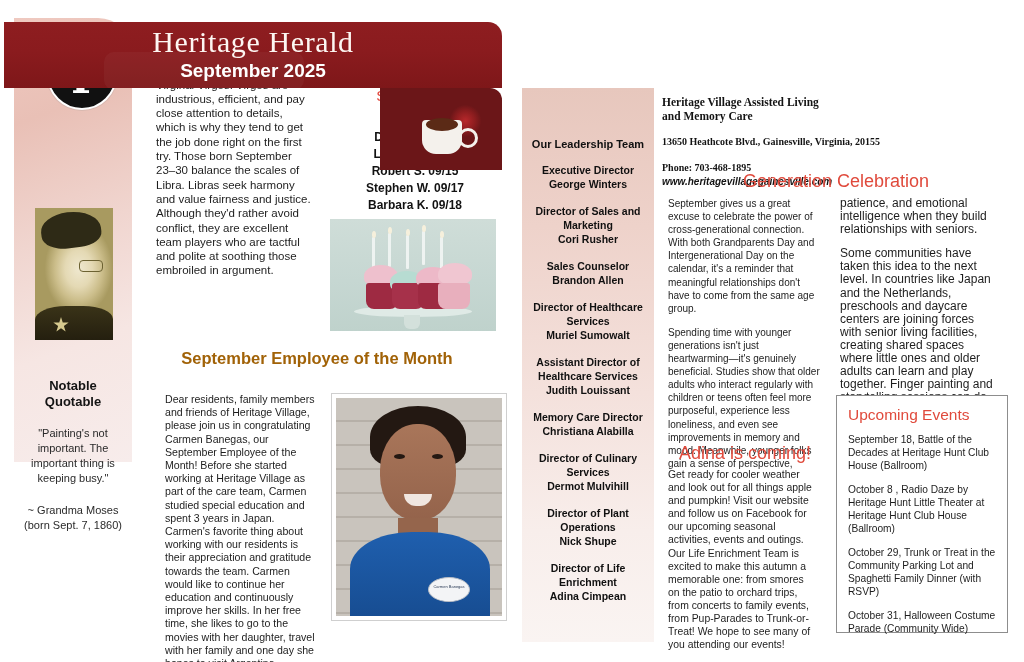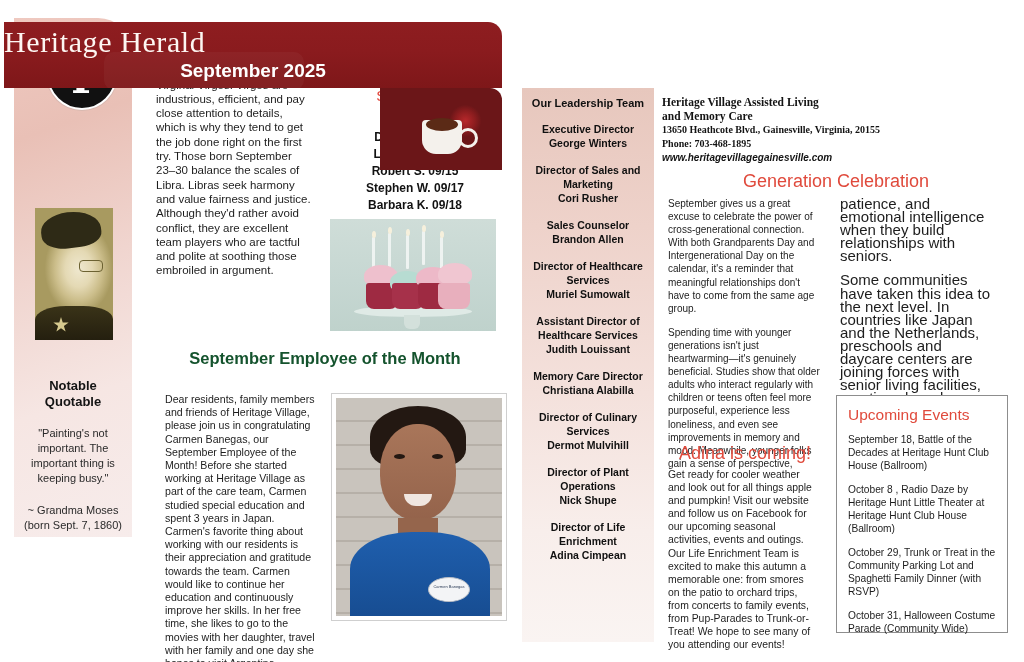--- a/index.html
+++ b/index.html
@@ -11,21 +11,21 @@
     position: relative;
     overflow: hidden;
     font-family: "Liberation Sans", sans-serif;
     color: #1a1a1a;
   }
 
   
   #left-sidebar {
     position: absolute;
     left: 14px; top: 18px;
-    width: 118px; height: 519px;
+    width: 118px; height: 444px;
     border-radius: 0 34px 0 0;
     background: linear-gradient(160deg, #efc9c0 0%, #e9c0b6 22%, #f0d5cf 48%, #f6e6e3 72%, #f7eceb 100%);
   }
   #fb-logo {
     position: absolute;
     left: 33px; top: 22px;
     width: 66px; height: 66px;
     border-radius: 50%;
     background: #111111;
     border: 2.5px solid #ffffff;
@@ -172,26 +172,26 @@
   }
   #cupcakes .flame {
     position: absolute;
     width: 4px; height: 7px;
     background: #f6f0dc;
     border-radius: 50% 50% 45% 45%;
   }
 
   #emp-title {
     position: absolute;
-    left: 144px; top: 349px;
+    left: 136px; top: 349px;
     width: 362px;
     text-align: center;
     font-size: 16.5px;
     font-weight: bold;
-    color: #14532d;
+    color: #a16207;
   }
   #emp-body {
     position: absolute;
     left: 165px; top: 393px;
     width: 152px;
     font-size: 10.6px;
     line-height: 13.2px;
     color: #1d1d1d;
   }
   #emp-photo {
@@ -274,21 +274,21 @@
     overflow: hidden;
   }
   #masthead .tint {
     position: absolute; left: 100px; top: 30px;
     width: 200px; height: 38px;
     background: rgba(255,255,255,0.04);
     border-radius: 10px;
   }
   #mast-title {
     position: absolute; left: 0; right: 0; top: 3px;
-    text-align: left;
+    text-align: center;
     color: #fdf6f2;
     font-family: "Liberation Serif", serif;
     font-size: 30px;
     letter-spacing: 0.6px;
   }
   #mast-sub {
     position: absolute; left: 0; right: 0; top: 38px;
     text-align: center;
     color: #ffffff;
     font-size: 19px;
@@ -328,40 +328,41 @@
     position: absolute;
     left: 662px; top: 96px;
     width: 260px;
     font-family: "Liberation Serif", serif;
     color: #131313;
   }
   #org-info .nm {
     font-size: 11.5px; font-weight: bold; line-height: 13.5px;
   }
   #org-info .addr {
-    font-size: 10px; font-weight: bold; line-height: 12.5px; margin-top: 1px;
+    font-size: 10px; font-weight: bold; line-height: 12.5px; margin-top: 13px;
   }
   #org-info .web {
     font-family: "Liberation Sans", sans-serif;
     font-size: 10px; font-weight: bold; line-height: 13px; margin-top: 1px; font-style: italic;
   }
 
   #leadership {
     position: absolute;
     left: 522px; top: 88px;
     width: 132px; height: 554px;
     background: linear-gradient(180deg, #e7c7bd 0%, #eed2ca 25%, #f4e1dc 55%, #f8eeeb 80%, #faf4f2 100%);
     text-align: center;
     padding-top: 8px;
     box-sizing: border-box;
   }
   #leadership .lead-head {
     font-size: 11px; font-weight: bold; line-height: 14px;
     color: #101010;
     margin-bottom: 12px;
+    margin-top: 41px;
   }
   #leadership .lead-item {
     font-size: 10.5px; font-weight: bold; line-height: 14px;
     color: #101010;
     margin-bottom: 13px;
     padding: 0 4px;
   }
   #leadership .lead-item .nm { display: block; }
 
   #gen-title {
@@ -376,21 +377,21 @@
     position: absolute;
     left: 668px; top: 197px;
     width: 152px;
     font-size: 10px; line-height: 13.1px;
     color: #1d1d1d;
   }
   #gen-col2 {
     position: absolute;
     left: 840px; top: 197px;
     width: 156px;
-    font-size: 15px; line-height: 13.1px;
+    font-size: 12px; line-height: 13.1px;
     color: #1d1d1d;
   }
   #fall-title {
     position: absolute;
     left: 666px; top: 443px;
     width: 158px;
     text-align: center;
     font-size: 18px;
     color: #e04a3c;
   }

